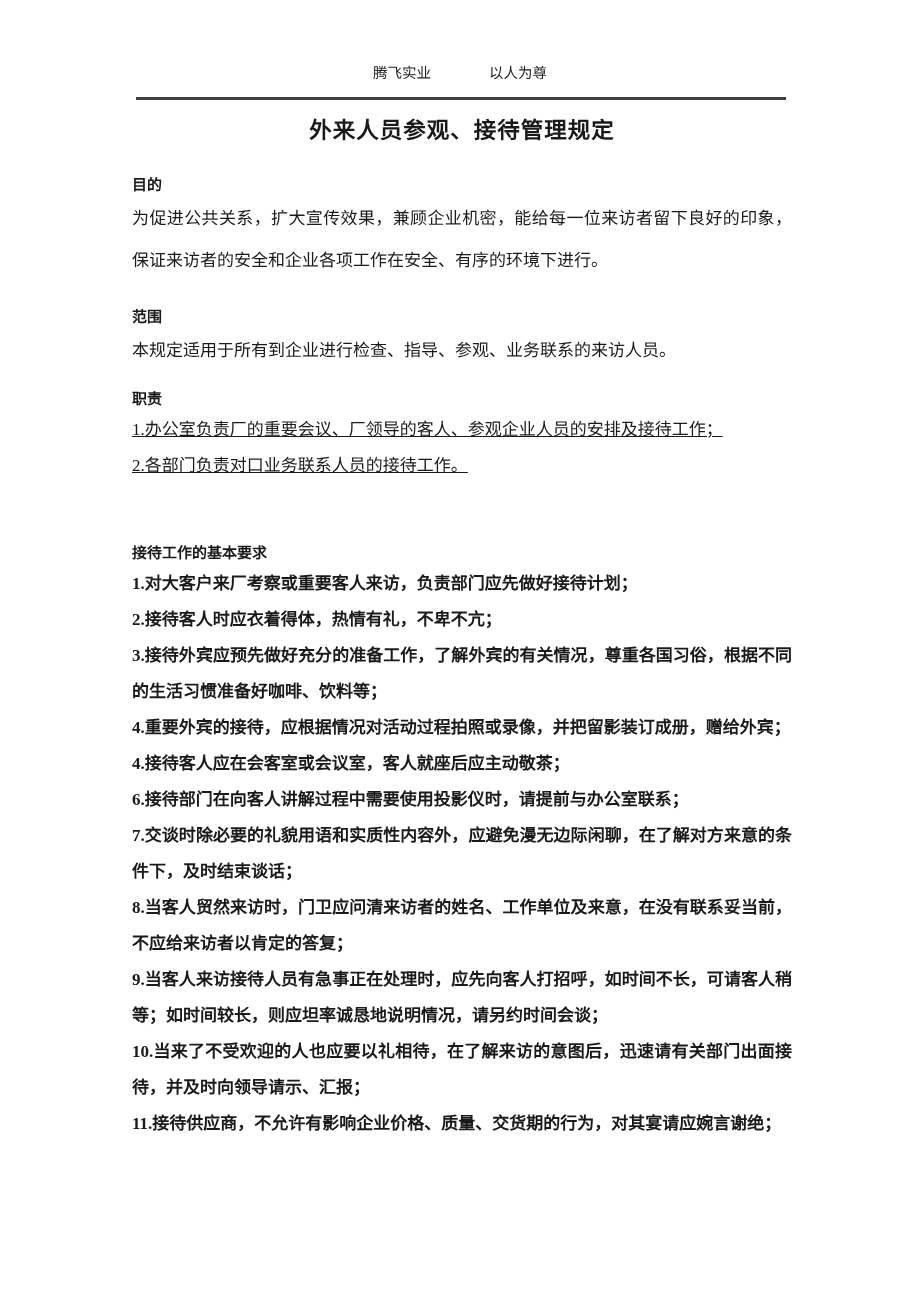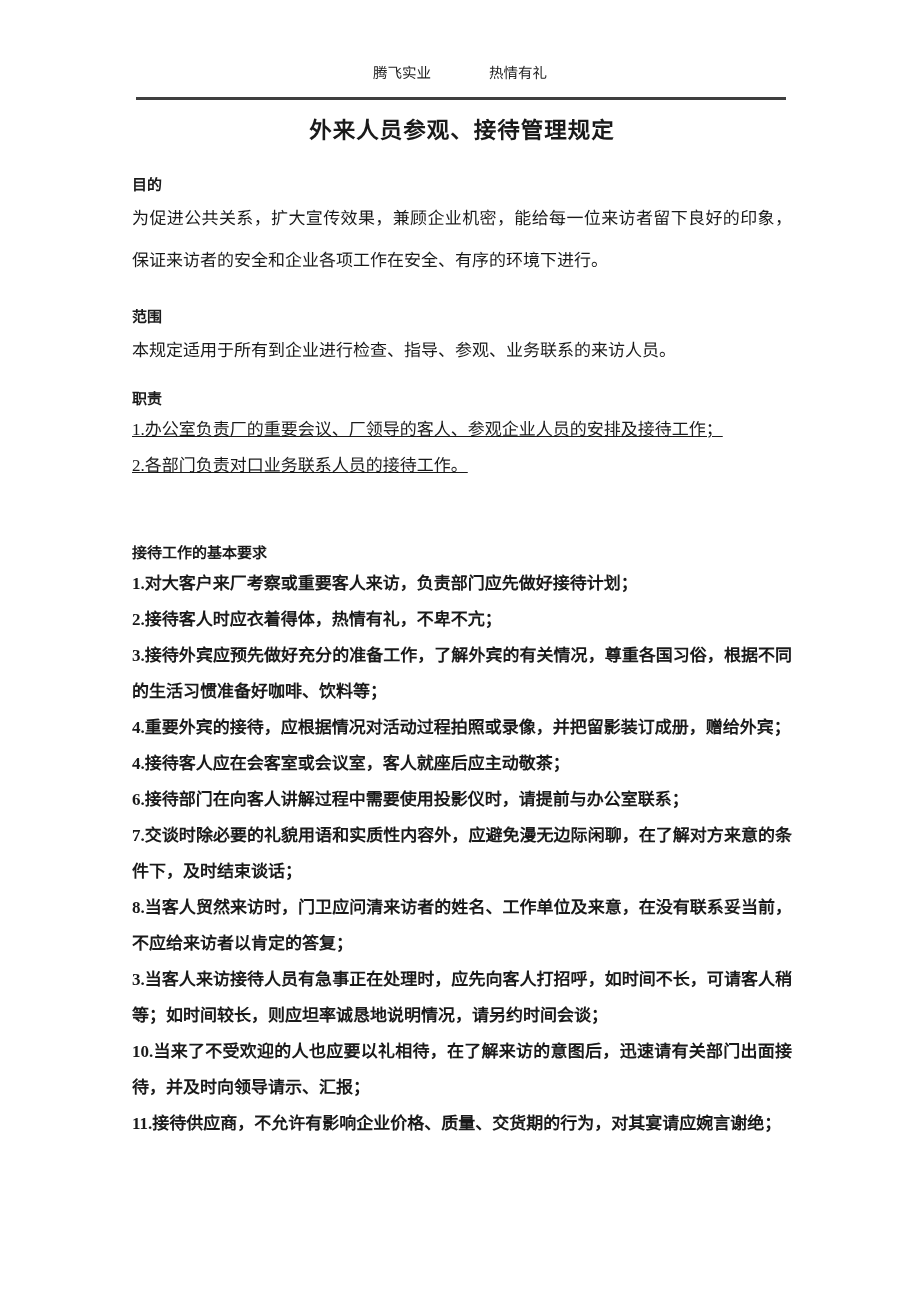--- a/index.html
+++ b/index.html
@@ -67,21 +67,21 @@
   .duty-item:first-of-type { margin-top: 6px; }
   .req-item     { line-height: 36px; font-weight: bold; }
   .req-item:first-of-type  { margin-top: 10px; }
 </style>
 </head>
 <body>
 
 <div class="page">
 
   <header class="doc-header">
-    <span class="company">腾飞实业</span><span class="motto">热情有礼</span>
+    <span class="company">腾飞实业</span><span class="motto">以人为尊</span>
   </header>
 
   <div class="header-rule"></div>
 
   <main class="content">
 
     <h1 class="doc-title">外来人员参观、接待管理规定</h1>
 
     <h2 class="sec-heading" id="heading-purpose">目的</h2>
     <p class="body-text purpose-body">为促进公共关系，扩大宣传效果，兼顾企业机密，能给每一位来访者留下良好的印象，保证来访者的安全和企业各项工作在安全、有序的环境下进行。</p>
@@ -95,18 +95,18 @@
 
     <h2 class="sec-heading" id="heading-requirements">接待工作的基本要求</h2>
     <p class="body-text req-item">1.对大客户来厂考察或重要客人来访，负责部门应先做好接待计划；</p>
     <p class="body-text req-item">2.接待客人时应衣着得体，热情有礼，不卑不亢；</p>
     <p class="body-text req-item">3.接待外宾应预先做好充分的准备工作，了解外宾的有关情况，尊重各国习俗，根据不同的生活习惯准备好咖啡、饮料等；</p>
     <p class="body-text req-item">4.重要外宾的接待，应根据情况对活动过程拍照或录像，并把留影装订成册，赠给外宾；</p>
     <p class="body-text req-item">4.接待客人应在会客室或会议室，客人就座后应主动敬茶；</p>
     <p class="body-text req-item">6.接待部门在向客人讲解过程中需要使用投影仪时，请提前与办公室联系；</p>
     <p class="body-text req-item">7.交谈时除必要的礼貌用语和实质性内容外，应避免漫无边际闲聊，在了解对方来意的条件下，及时结束谈话；</p>
     <p class="body-text req-item">8.当客人贸然来访时，门卫应问清来访者的姓名、工作单位及来意，在没有联系妥当前，不应给来访者以肯定的答复；</p>
-    <p class="body-text req-item">3.当客人来访接待人员有急事正在处理时，应先向客人打招呼，如时间不长，可请客人稍等；如时间较长，则应坦率诚恳地说明情况，请另约时间会谈；</p>
+    <p class="body-text req-item">9.当客人来访接待人员有急事正在处理时，应先向客人打招呼，如时间不长，可请客人稍等；如时间较长，则应坦率诚恳地说明情况，请另约时间会谈；</p>
     <p class="body-text req-item">10.当来了不受欢迎的人也应要以礼相待，在了解来访的意图后，迅速请有关部门出面接待，并及时向领导请示、汇报；</p>
     <p class="body-text req-item">11.接待供应商，不允许有影响企业价格、质量、交货期的行为，对其宴请应婉言谢绝；</p>
 
   </main>
 </div>
 
 </body></html>

